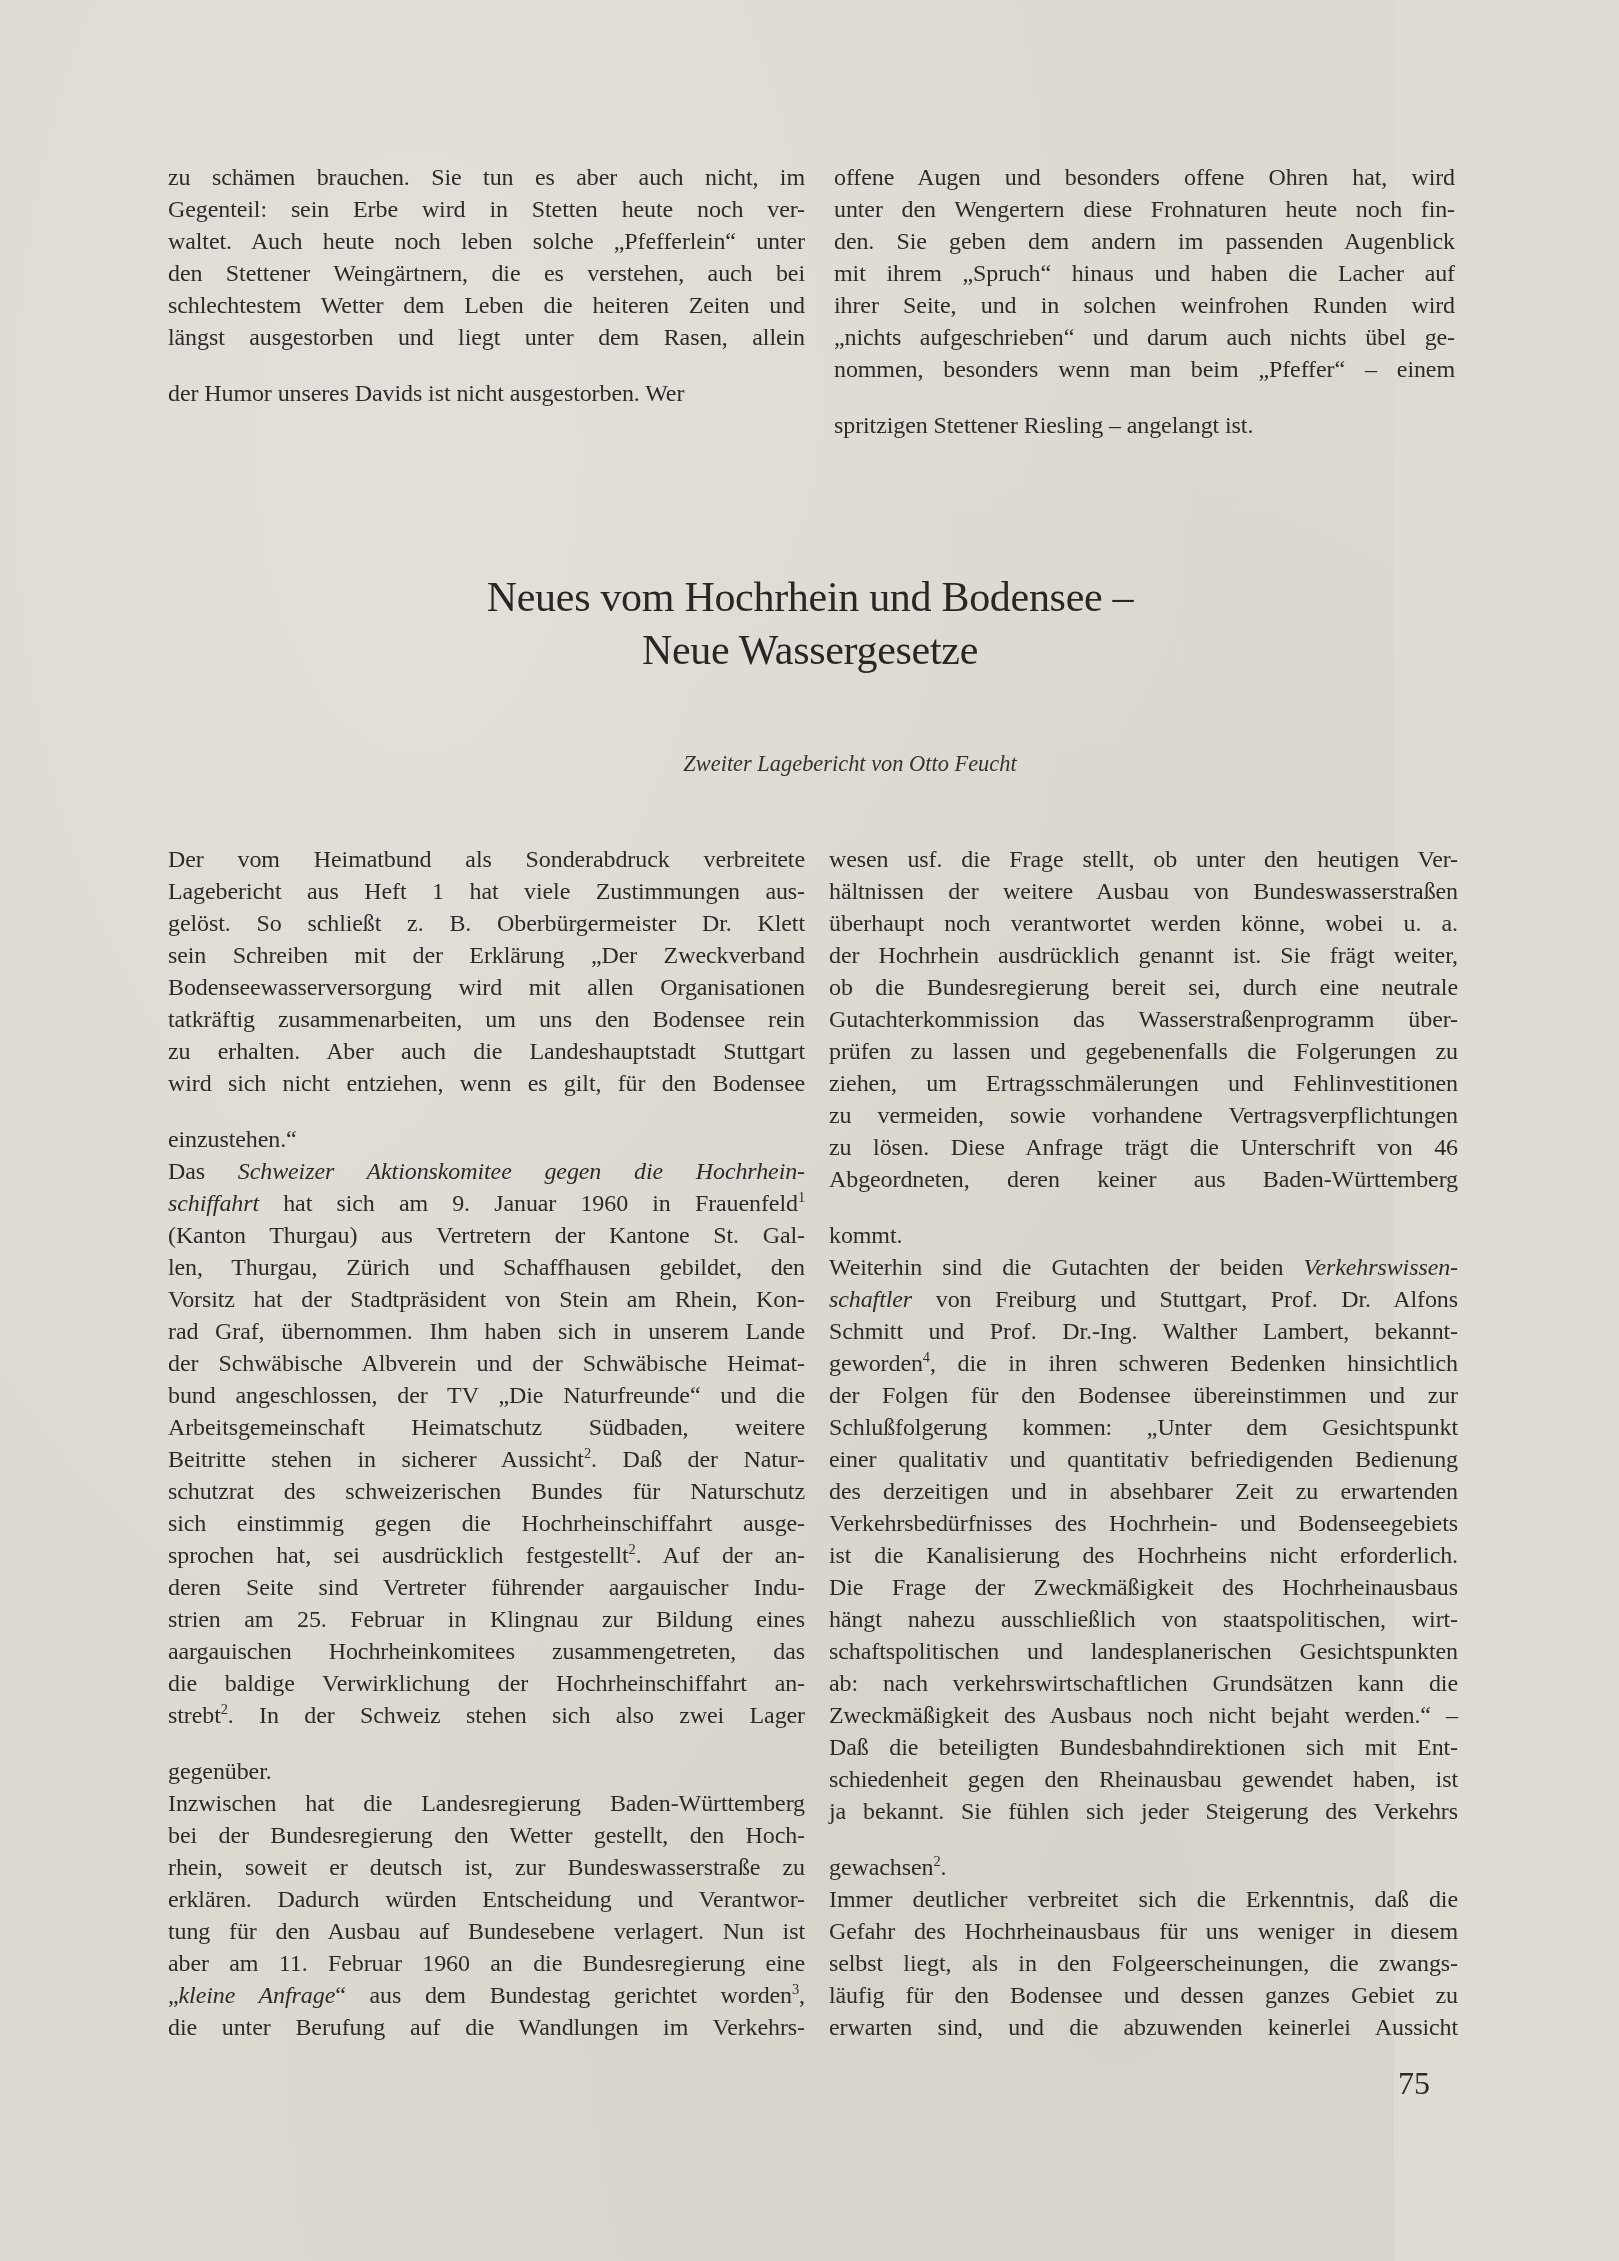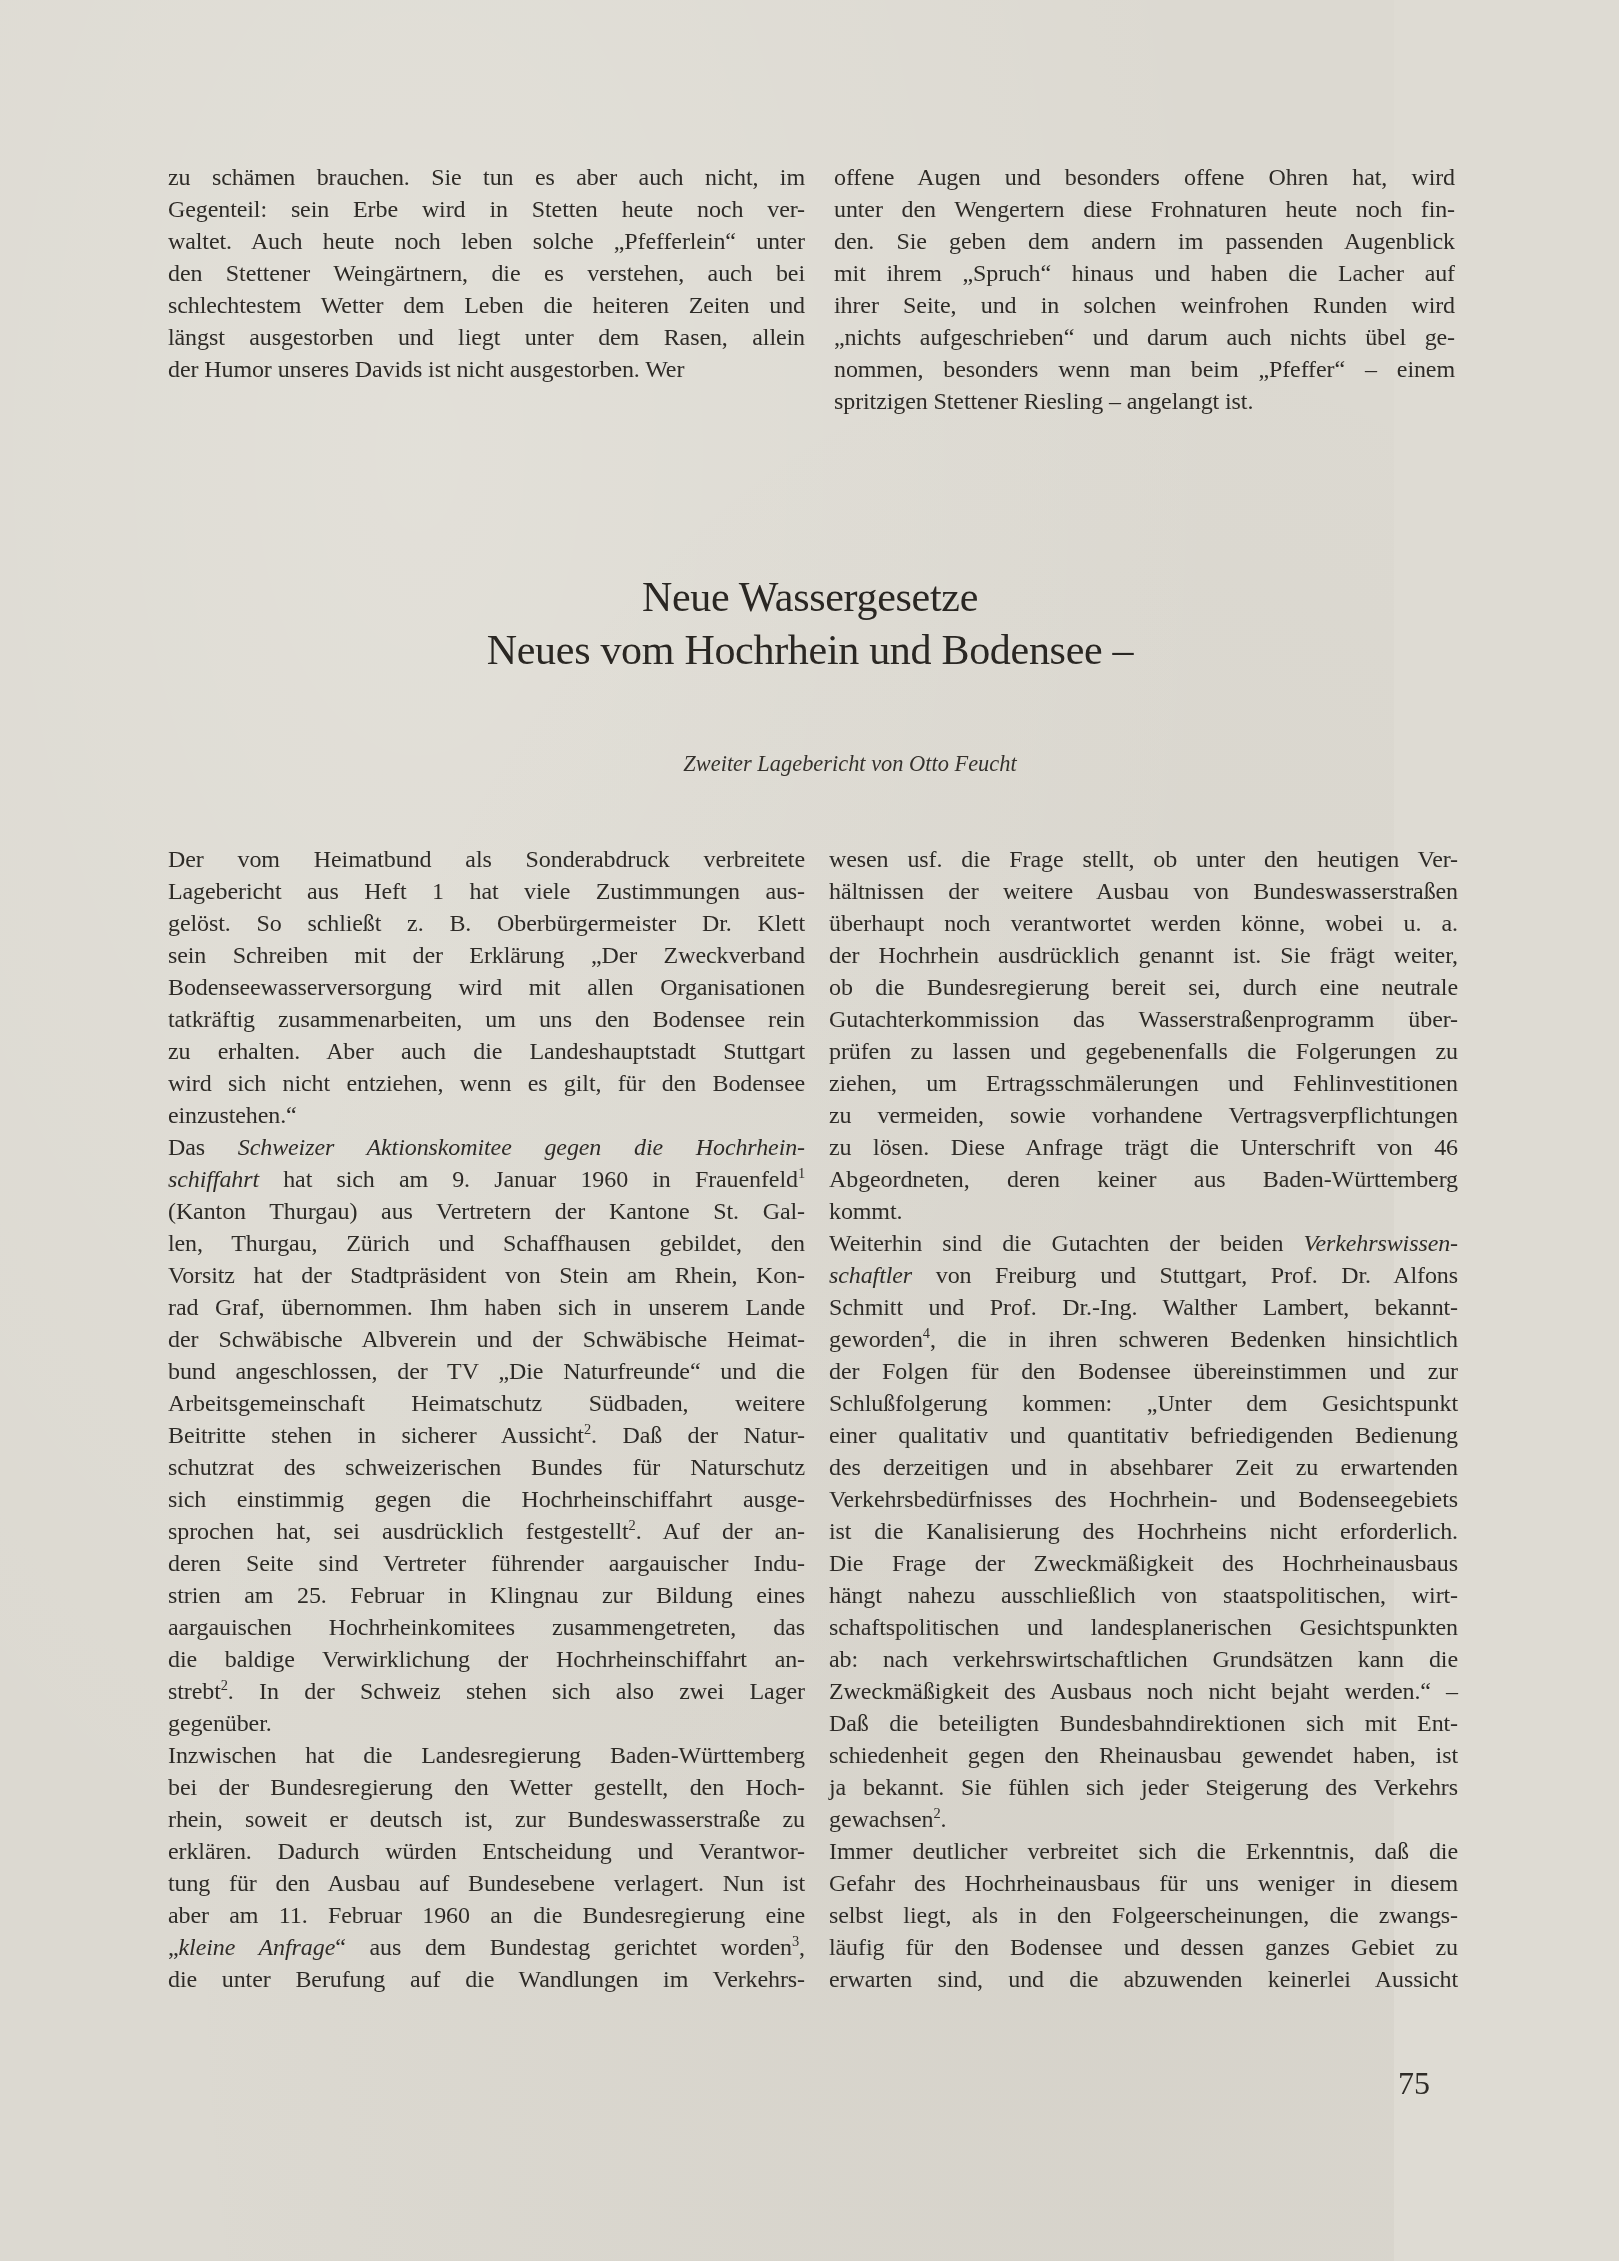--- a/index.html
+++ b/index.html
@@ -17,21 +17,21 @@
       radial-gradient(ellipse at 80% 85%, rgba(120,110,95,0.06), rgba(0,0,0,0) 60%),
       #dcd9d1;
   }
   .col {
     position: absolute; width: 637px;
     font-size: 24px;
     line-height: 32px;
     letter-spacing: -0.1px;
   }
   .line { display: block; text-align: justify; text-align-last: justify; white-space: nowrap; height: 32px; }
-  .line.last { text-align-last: left; }
+  .line.last { text-align-last: left; margin-top: 24px; }
   .col-left-top  { left: 168px; top: 161px; }
   .col-right-top { left: 834px; top: 161px; width: 621px; }
   .col-left-body  { left: 168px; top: 843px; }
   .col-right-body { left: 829px; top: 843px; width: 629px; }
   em, .it { font-style: italic; }
   sup { font-size: 14.4px; line-height: 0; vertical-align: 8.7px; }
   .title {
     position: absolute; left: 0; width: 1620px; text-align: center;
     font-size: 42px; line-height: 53px; top: 571px; letter-spacing: -0.3px;
     color: #2a2723;
@@ -63,22 +63,22 @@
       <span class="line">unter den Wengertern diese Frohnaturen heute noch fin-</span>
       <span class="line">den. Sie geben dem andern im passenden Augenblick</span>
       <span class="line">mit ihrem „Spruch“ hinaus und haben die Lacher auf</span>
       <span class="line">ihrer Seite, und in solchen weinfrohen Runden wird</span>
       <span class="line">„nichts aufgeschrieben“ und darum auch nichts übel ge-</span>
       <span class="line">nommen, besonders wenn man beim „Pfeffer“ – einem</span>
       <span class="line last">spritzigen Stettener Riesling – angelangt ist.</span>
     </div>
 
   <div class="title">
+    <div>Neues vom Hochrhein und Bodensee –</div>
     <div>Neue Wassergesetze</div>
-    <div>Neues vom Hochrhein und Bodensee –</div>
   </div>
 
   <div class="subtitle">Zweiter Lagebericht von Otto Feucht</div>
 
   <div class="col col-left-body" id="art-left">
       <span class="line">Der vom Heimatbund als Sonderabdruck verbreitete</span>
       <span class="line">Lagebericht aus Heft 1 hat viele Zustimmungen aus-</span>
       <span class="line">gelöst. So schließt z. B. Oberbürgermeister Dr. Klett</span>
       <span class="line">sein Schreiben mit der Erklärung „Der Zweckverband</span>
       <span class="line">Bodenseewasserversorgung wird mit allen Organisationen</span>

